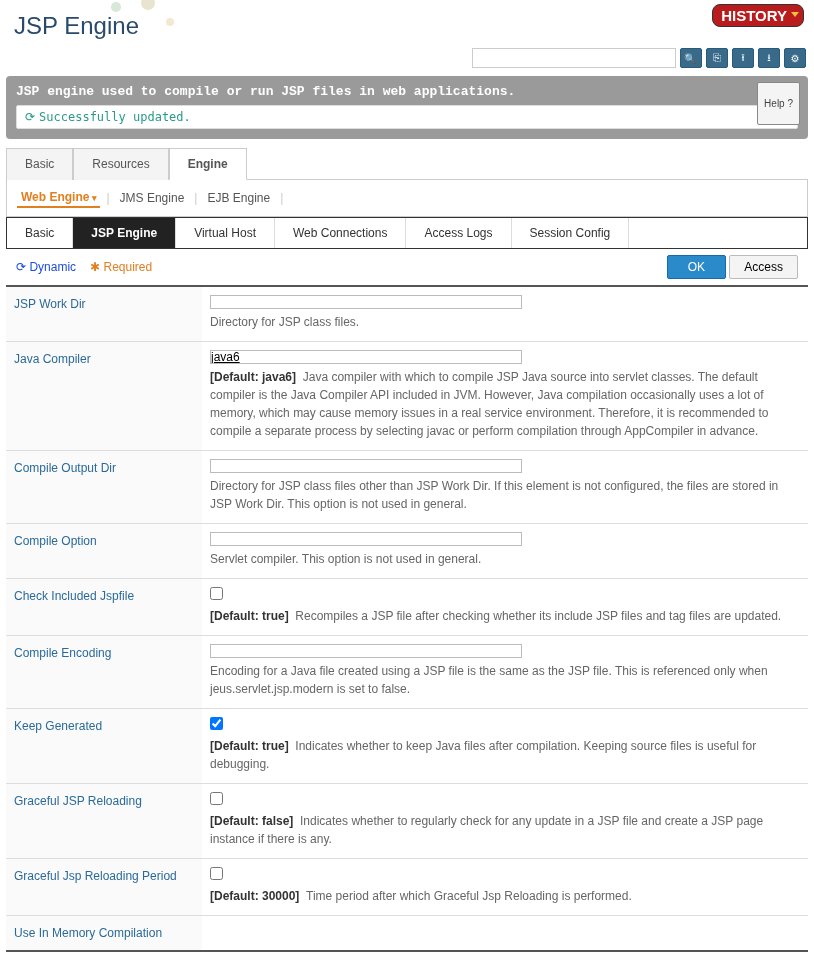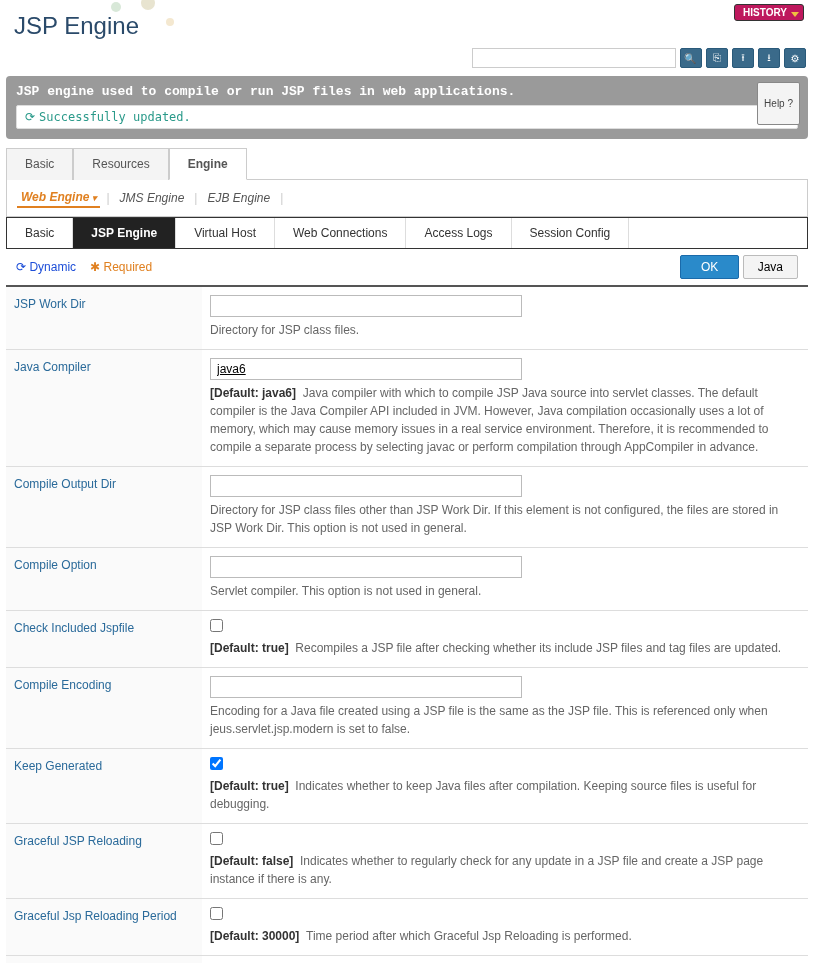--- a/index.html
+++ b/index.html
@@ -4,55 +4,55 @@
 <style>
 * { box-sizing: border-box; margin: 0; padding: 0; }
 body { font-family: Arial, sans-serif; font-size: 12px; color: #333; background: #fff; width: 814px; }
 .header-row { display: flex; align-items: flex-start; justify-content: space-between; padding: 0 6px; position: relative; height: 44px; }
 .page-title { font-size: 24px; color: #2a4a6a; font-weight: normal; padding: 12px 0 8px 8px; }
 .dots { position: absolute; left: 100px; top: 0; }
 .dot { display: inline-block; border-radius: 50%; }
 .dot1 { width: 14px; height: 14px; background: #e8e4d0; position: absolute; left: 35px; top: -4px; }
 .dot2 { width: 10px; height: 10px; background: #d8e8d8; position: absolute; left: 5px; top: 2px; }
 .dot3 { width: 8px; height: 8px; background: #f4e8d0; position: absolute; left: 60px; top: 18px; }
-.history-btn { background: #be185d; color: #fff; border: 1px solid #333; border-radius: 3px; padding: 2px 16px 2px 8px; font-size: 10px; font-weight: bold; cursor: pointer; position: relative; margin-top: 4px; margin-right: 4px; }
+.history-btn { background: #b91c1c; color: #fff; border: 1px solid #333; border-radius: 8px; padding: 2px 16px 2px 8px; font-size: 15px; font-weight: bold; cursor: pointer; position: relative; margin-top: 4px; margin-right: 4px; }
 .history-btn::after { content: ""; position: absolute; right: 4px; top: 7px; border-left: 4px solid transparent; border-right: 4px solid transparent; border-top: 5px solid #f0c040; }
 .search-row { display: flex; justify-content: flex-end; align-items: center; gap: 4px; padding: 4px 8px 8px; }
 .search-input { width: 204px; height: 20px; border: 1px solid #ccc; padding: 2px 4px; }
 .icon-btn { width: 22px; height: 20px; background: #3a6a8a; border: 1px solid #2a5a7a; border-radius: 2px; display: inline-flex; align-items: center; justify-content: center; cursor: pointer; color: #fff; font-size: 10px; }
 .banner { background: #9a9a9a; border-radius: 4px; margin: 0 6px 8px; padding: 8px 10px 10px; position: relative; }
 .banner-title { color: #fff; font-size: 13px; font-weight: bold; margin-bottom: 6px; font-family: Liberation Mono, monospace; }
 .help-btn { position: absolute; right: 8px; top: 6px; background: #f4f4f4; border: 1px solid #888; border-radius: 2px; padding: 15px 6px; font-size: 10px; cursor: pointer; color: #444; }
 .status-bar { background: #fff; border: 1px solid #ddd; border-radius: 2px; padding: 4px 8px; font-family: monospace; font-size: 12px; color: #2a9a8a; }
 .status-icon { color: #2a9a8a; margin-right: 4px; }
 .tabs-primary { display: flex; border-bottom: 1px solid #ccc; margin: 0 6px; }
 .tab-p { padding: 8px 18px; border: 1px solid #ccc; border-bottom: none; background: #f4f4f4; cursor: pointer; font-size: 12px; color: #555; position: relative; top: 1px; }
 .tab-p.active { background: #fff; border-bottom: 1px solid #fff; font-weight: bold; }
 .subtabs { border: 1px solid #ccc; border-top: none; margin: 0 6px; padding: 8px 10px; display: flex; gap: 6px; align-items: center; font-size: 12px; }
-.subtab { color: #555; cursor: pointer; padding: 2px 4px; font-style: italic; }
+.subtab { color: #555; cursor: pointer; padding: 2px 4px; }
 .subtab.active { color: #e08020; font-weight: bold; border-bottom: 2px solid #e08020; }
 .subtab.active::after { content: " ▾"; font-size: 9px; }
 .subtab-sep { color: #ccc; }
 .tabs-tertiary { display: flex; border: 1px solid #333; margin: 0 6px; background: #fff; }
 .tab-t { padding: 8px 18px; cursor: pointer; font-size: 12px; border-right: 1px solid #ddd; }
 .tab-t.active { background: #222; color: #fff; font-weight: bold; }
 .legend-row { display: flex; justify-content: space-between; align-items: center; padding: 6px 10px; margin: 0 6px; border-bottom: 2px solid #555; }
 .legend-left { display: flex; gap: 14px; font-size: 12px; }
 .legend-dyn { color: #1d4ed8; }
 .legend-dyn::before { content: "⟳ "; }
 .legend-req { color: #e08020; }
 .legend-req::before { content: "✱ "; }
 .btn-ok { background: #2a8aca; color: #fff; border: 1px solid #1a6aaa; border-radius: 2px; padding: 4px 20px; cursor: pointer; font-size: 12px; }
 .btn-reset { background: #f4f4f4; border: 1px solid #bbb; border-radius: 2px; padding: 4px 14px; cursor: pointer; font-size: 12px; }
 .form-area { margin: 0 6px; border-bottom: 2px solid #555; }
 .form-row { display: flex; border-top: 1px solid #ddd; }
 .form-row:first-child { border-top: none; }
 .form-label { width: 196px; padding: 10px 8px; color: #2a6a9a; font-size: 12px; background: #fafafa; }
 .form-value { flex: 1; padding: 8px 8px 10px; font-size: 12px; color: #555; }
-.text-input { width: 312px; height: 22px; border: 1px solid #bbb; padding: 2px 6px; font-size: 12px; margin-bottom: 4px; text-decoration: underline; }
+.text-input { width: 312px; height: 14px; border: 1px solid #bbb; padding: 2px 0; font-size: 12px; margin-bottom: 4px; text-decoration: underline; }
 .desc { color: #666; line-height: 1.5; }
 .default-tag { color: #333; font-weight: bold; }
 .checkbox { margin-bottom: 4px; }
 </style>
 </head>
 <body>
 
 <div class="header-row">
   <div style="position:relative;">
     <div class="dots">
@@ -106,21 +106,21 @@
   <div class="tab-t">Session Config</div>
 </div>
 
 <div class="legend-row">
   <div class="legend-left">
     <span class="legend-dyn">Dynamic</span>
     <span class="legend-req">Required</span>
   </div>
   <div>
     <button class="btn-ok">OK</button>
-    <button class="btn-reset">Java</button>
+    <button class="btn-reset">Access</button>
   </div>
 </div>
 
 <div class="form-area">
 
   <div class="form-row">
     <div class="form-label">JSP Work Dir</div>
     <div class="form-value">
       <input class="text-input" type="text" value="" style="">
       <div class="desc">Directory for JSP class files.</div>

